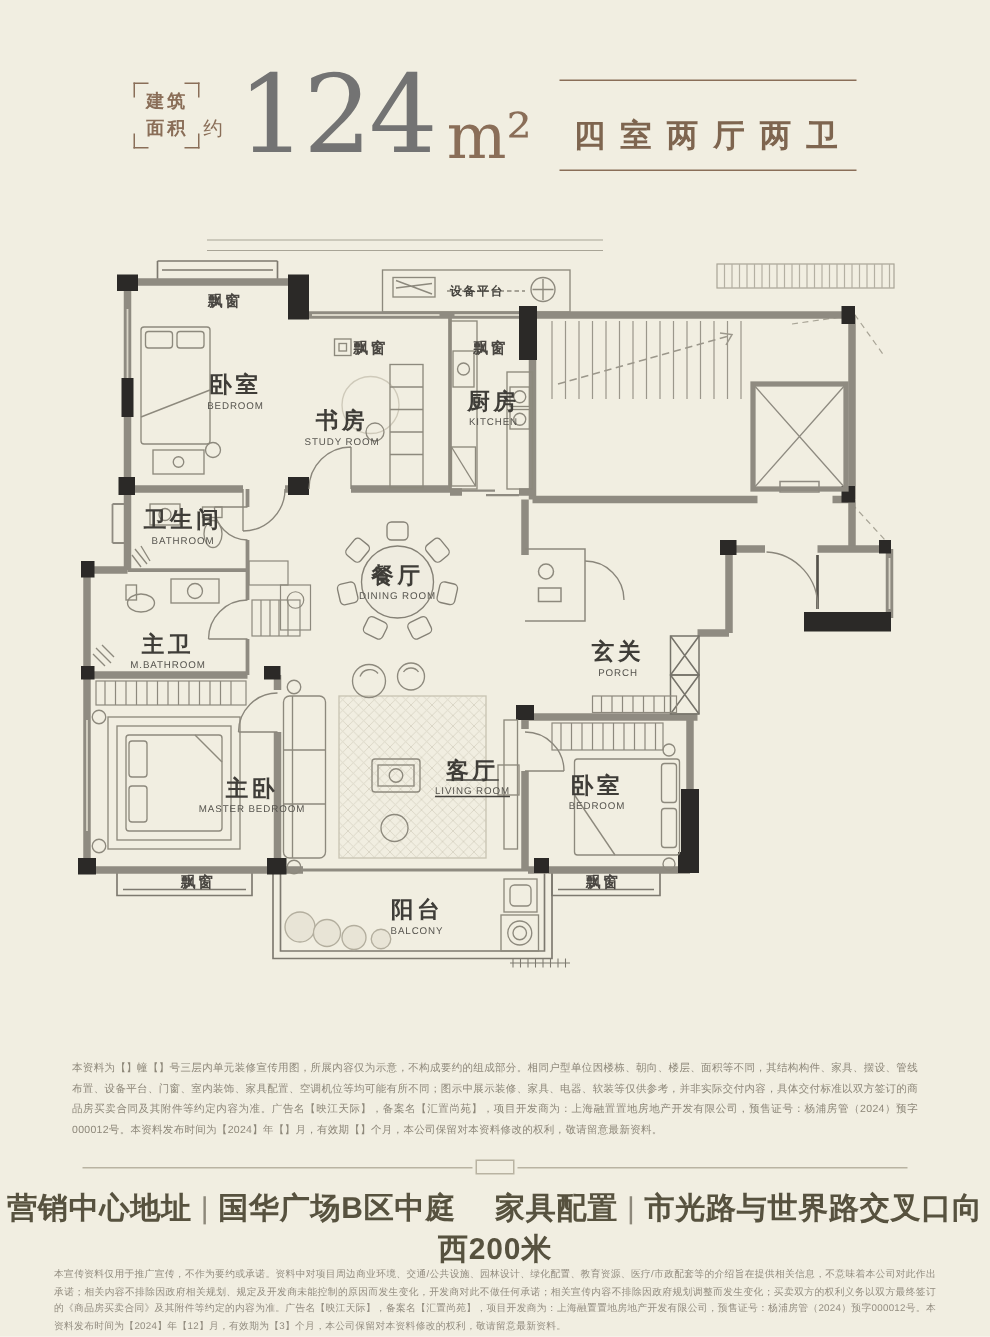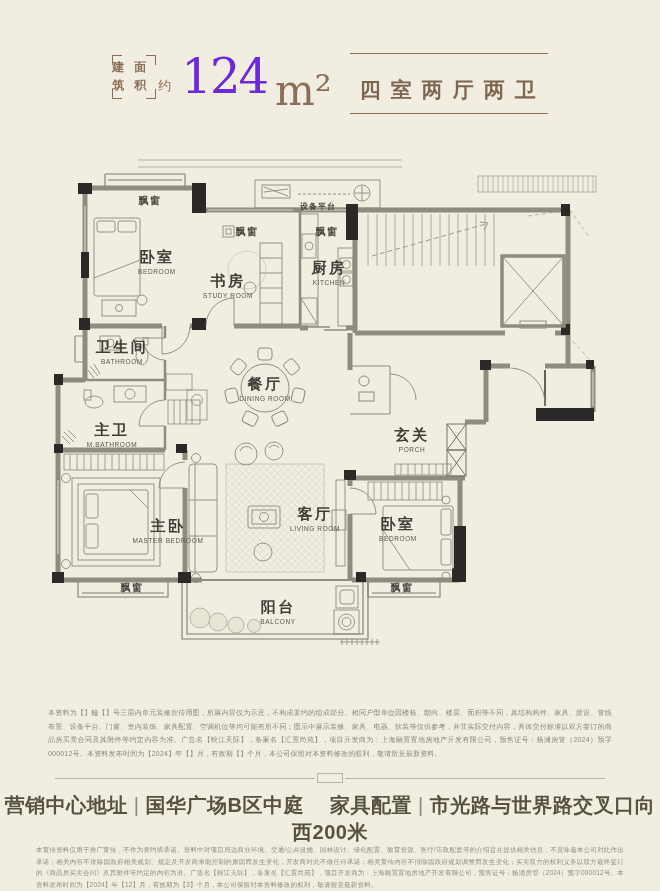--- a/index.html
+++ b/index.html
@@ -1,28 +1,28 @@
 <!DOCTYPE html>
 <html><head>
 <meta charset="utf-8">
 <style>
   html,body{margin:0;padding:0;}
   body{width:660px;height:891px;font-family:"Liberation Sans","DejaVu Sans",sans-serif;}
   .page{position:relative;width:660px;height:891px;background:#f1eee1;overflow:hidden;}
 
   
   .header{position:absolute;top:38px;left:0;width:660px;display:flex;align-items:center;justify-content:center;}
-  .area-box{position:relative;width:44px;height:44px;display:flex;flex-direction:row;align-items:center;justify-content:center;color:#8a6e58;font-size:12px;letter-spacing:2px;line-height:1.45;font-weight:600;}
+  .area-box{position:relative;width:44px;height:44px;display:flex;flex-direction:column;align-items:center;justify-content:center;color:#8a6e58;font-size:12px;letter-spacing:2px;line-height:1.45;font-weight:600;}
   .corner{position:absolute;width:9px;height:9px;border:0 solid #8a6e58;}
   .c-tl{top:0;left:0;border-top-width:1.5px;border-left-width:1.5px;}
   .c-tr{top:0;right:0;border-top-width:1.5px;border-right-width:1.5px;}
   .c-bl{bottom:0;left:0;border-bottom-width:1.5px;border-left-width:1.5px;}
   .c-br{bottom:0;right:0;border-bottom-width:1.5px;border-right-width:1.5px;}
   .approx{color:#8a6e58;font-size:13px;margin:18px 10px 0 2px;}
-  .big-num{font-family:"DejaVu Serif","Liberation Serif",serif;color:#6d28d9;font-size:48px;line-height:0.9;letter-spacing:-2px;}
+  .big-num{font-family:"DejaVu Serif","Liberation Serif",serif;color:#737373;font-size:72px;line-height:0.9;letter-spacing:-2px;}
   .big-unit{font-family:"DejaVu Serif","Liberation Serif",serif;color:#8a6e58;font-size:42px;margin:28px 18px 0 8px;}
   .layout-chip{border-top:1.5px solid #8a6e58;border-bottom:1.5px solid #8a6e58;padding:22px 2px 9px 10px;color:#7e654f;font-size:21px;letter-spacing:10px;font-family:Liberation Serif, serif;font-weight:600;margin-top:13px;}
 
   
   .plan{position:absolute;left:50px;top:148px;width:560px;height:552px;}
   .plan svg{position:absolute;left:0;top:0;}
   .rlabel{position:absolute;transform:translate(-50%,-50%);text-align:center;white-space:nowrap;color:#43413c;}
   .rlabel .zh{display:block;font-size:15px;letter-spacing:2.5px;font-weight:600;color:#3f3d38;}
   .rlabel .en{display:block;font-size:6.5px;letter-spacing:0.6px;margin-top:1px;color:#56544e;}
   .baylabel{position:absolute;transform:translate(-50%,-50%);font-size:10px;letter-spacing:1.5px;color:#4a4742;white-space:nowrap;font-weight:600;}
@@ -315,21 +315,21 @@
         <circle cx="296.5" cy="474" r="4.5"></circle>
         <g stroke="#b3ae9e" fill="#e8e4d6">
           <circle cx="150" cy="470" r="10"></circle>
           <circle cx="168" cy="474" r="9"></circle>
           <circle cx="186" cy="477" r="8"></circle>
           <circle cx="204" cy="478" r="6.5"></circle>
         </g>
       </g>
     </svg>
 
-    <div class="eqlabel" style="left:268px;top:46px;margin-top:12px;">设备平台</div>
+    <div class="eqlabel" style="left:268px;top:46px;">设备平台</div>
     <div class="baylabel" style="left:100px;top:53px;">飘窗</div>
     <div class="baylabel" style="left:197px;top:84px;">飘窗</div>
     <div class="baylabel" style="left:277px;top:84px;">飘窗</div>
     <div class="baylabel" style="left:82px;top:440px;">飘窗</div>
     <div class="baylabel" style="left:352px;top:440px;">飘窗</div>
 
     <div class="rlabel" style="left:107px;top:113px;">
       <span class="zh">卧室</span>
       <span class="en">BEDROOM</span>
     </div>
@@ -354,21 +354,21 @@
       <span class="en">DINING ROOM</span>
     </div>
     <div class="rlabel" style="left:362px;top:291px;">
       <span class="zh">玄关</span>
       <span class="en">PORCH</span>
     </div>
     <div class="rlabel" style="left:118px;top:382px;">
       <span class="zh">主卧</span>
       <span class="en">MASTER BEDROOM</span>
     </div>
-    <div class="rlabel" style="left:265px;top:370px;">
+    <div class="rlabel" style="left:265px;top:370px;text-decoration:underline;">
       <span class="zh">客厅</span>
       <span class="en">LIVING ROOM</span>
     </div>
     <div class="rlabel" style="left:348px;top:380px;">
       <span class="zh">卧室</span>
       <span class="en">BEDROOM</span>
     </div>
     <div class="rlabel" style="left:228px;top:463px;text-align:right;">
       <span class="zh">阳台</span>
       <span class="en">BALCONY</span>

